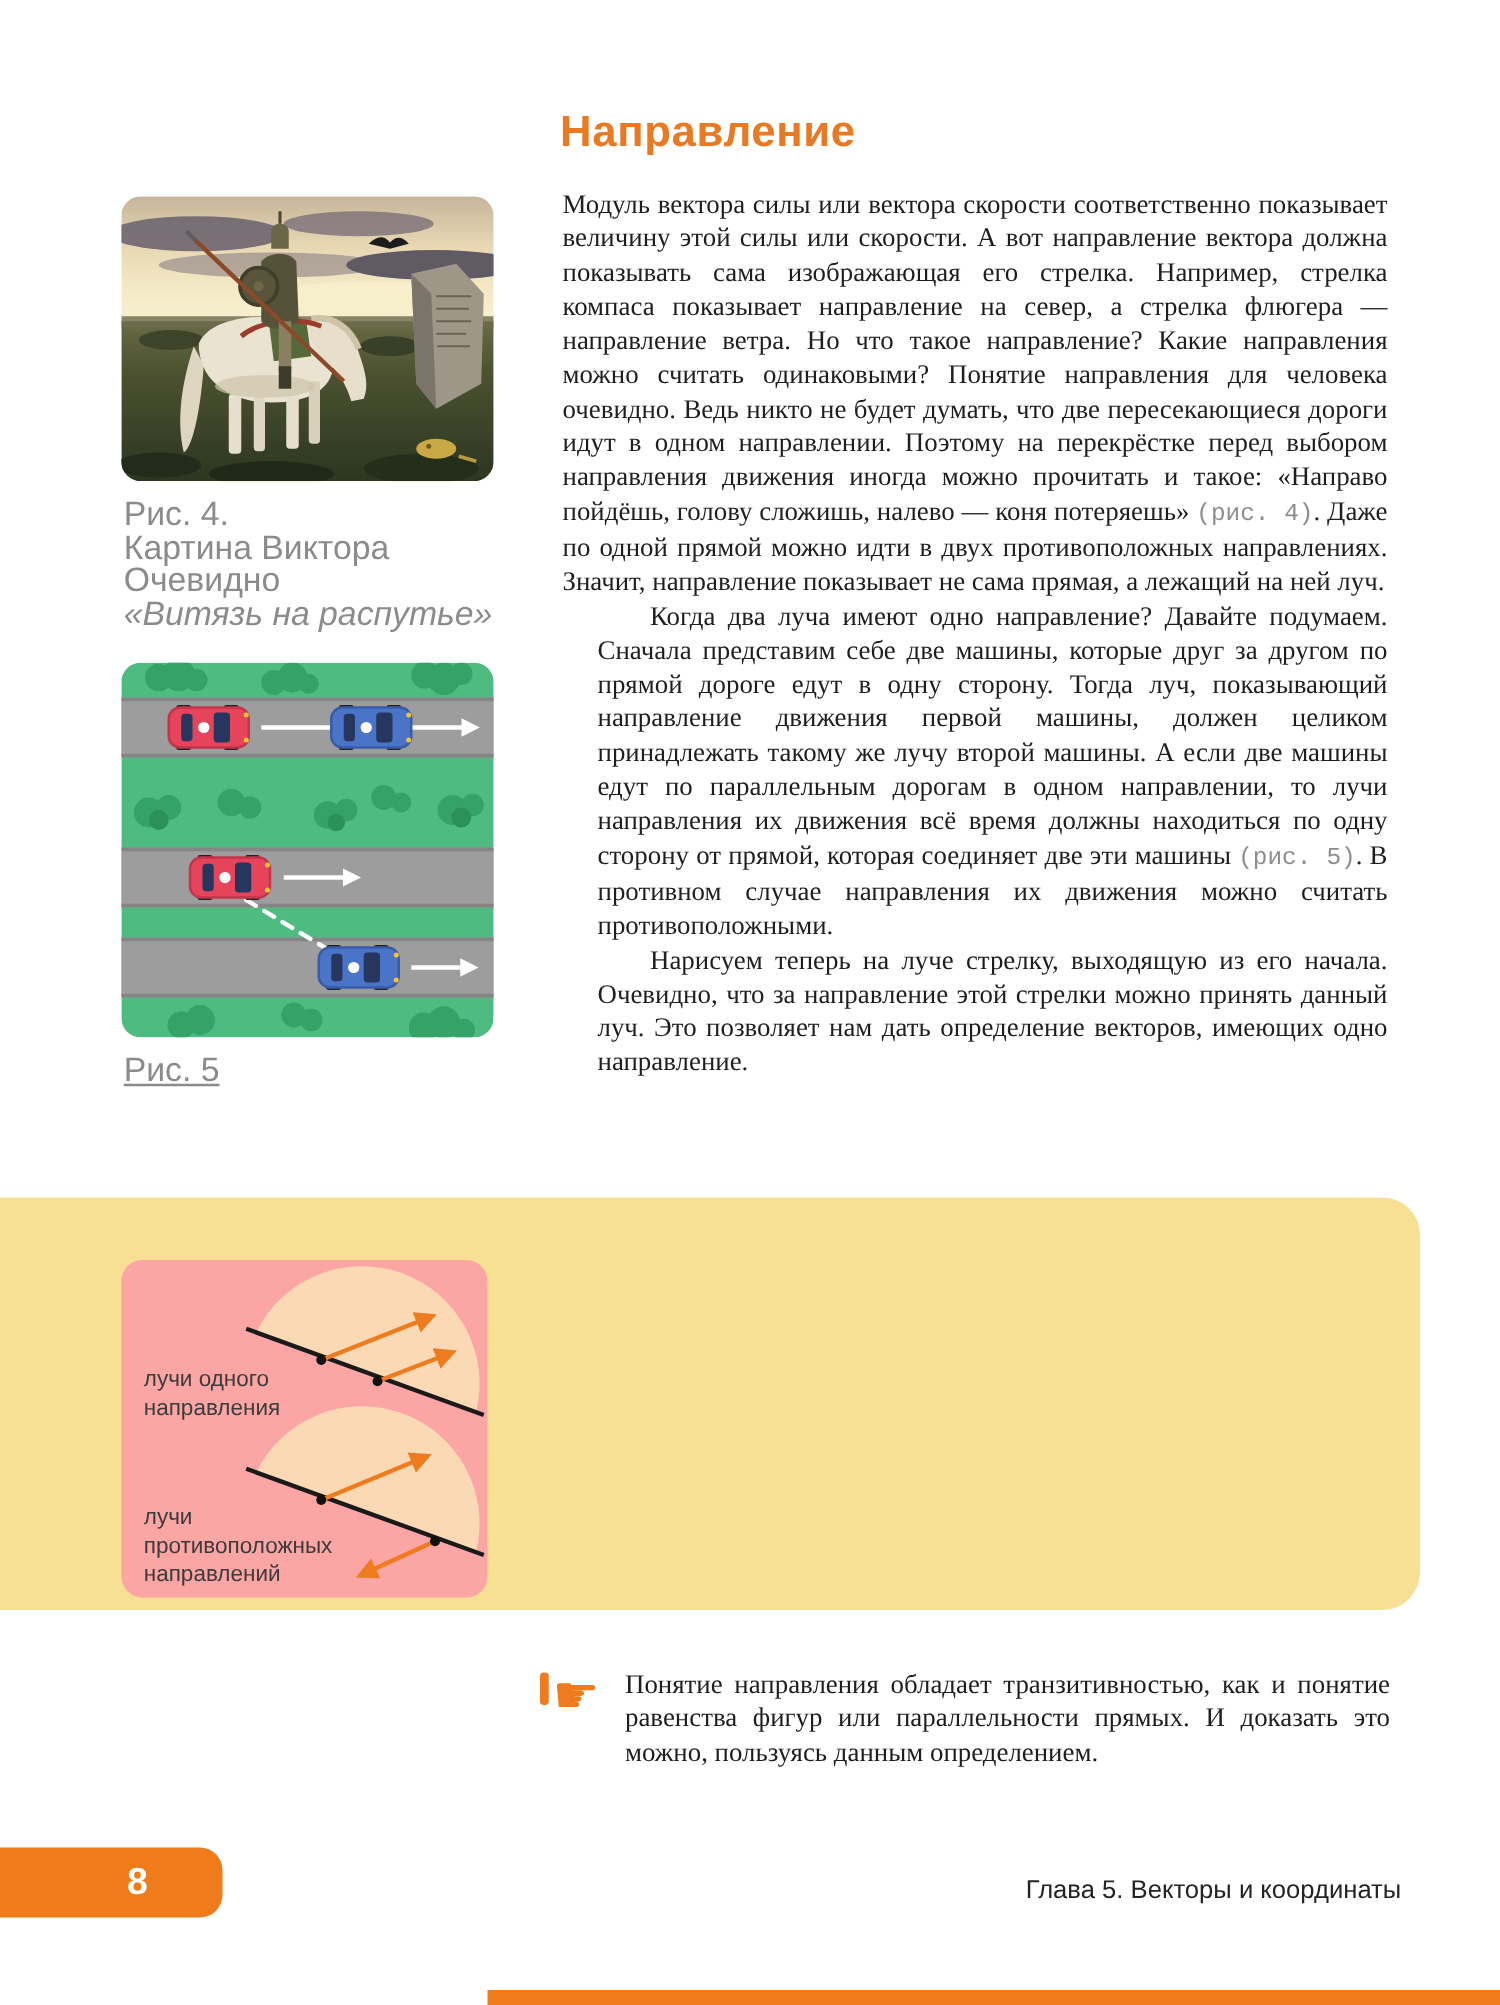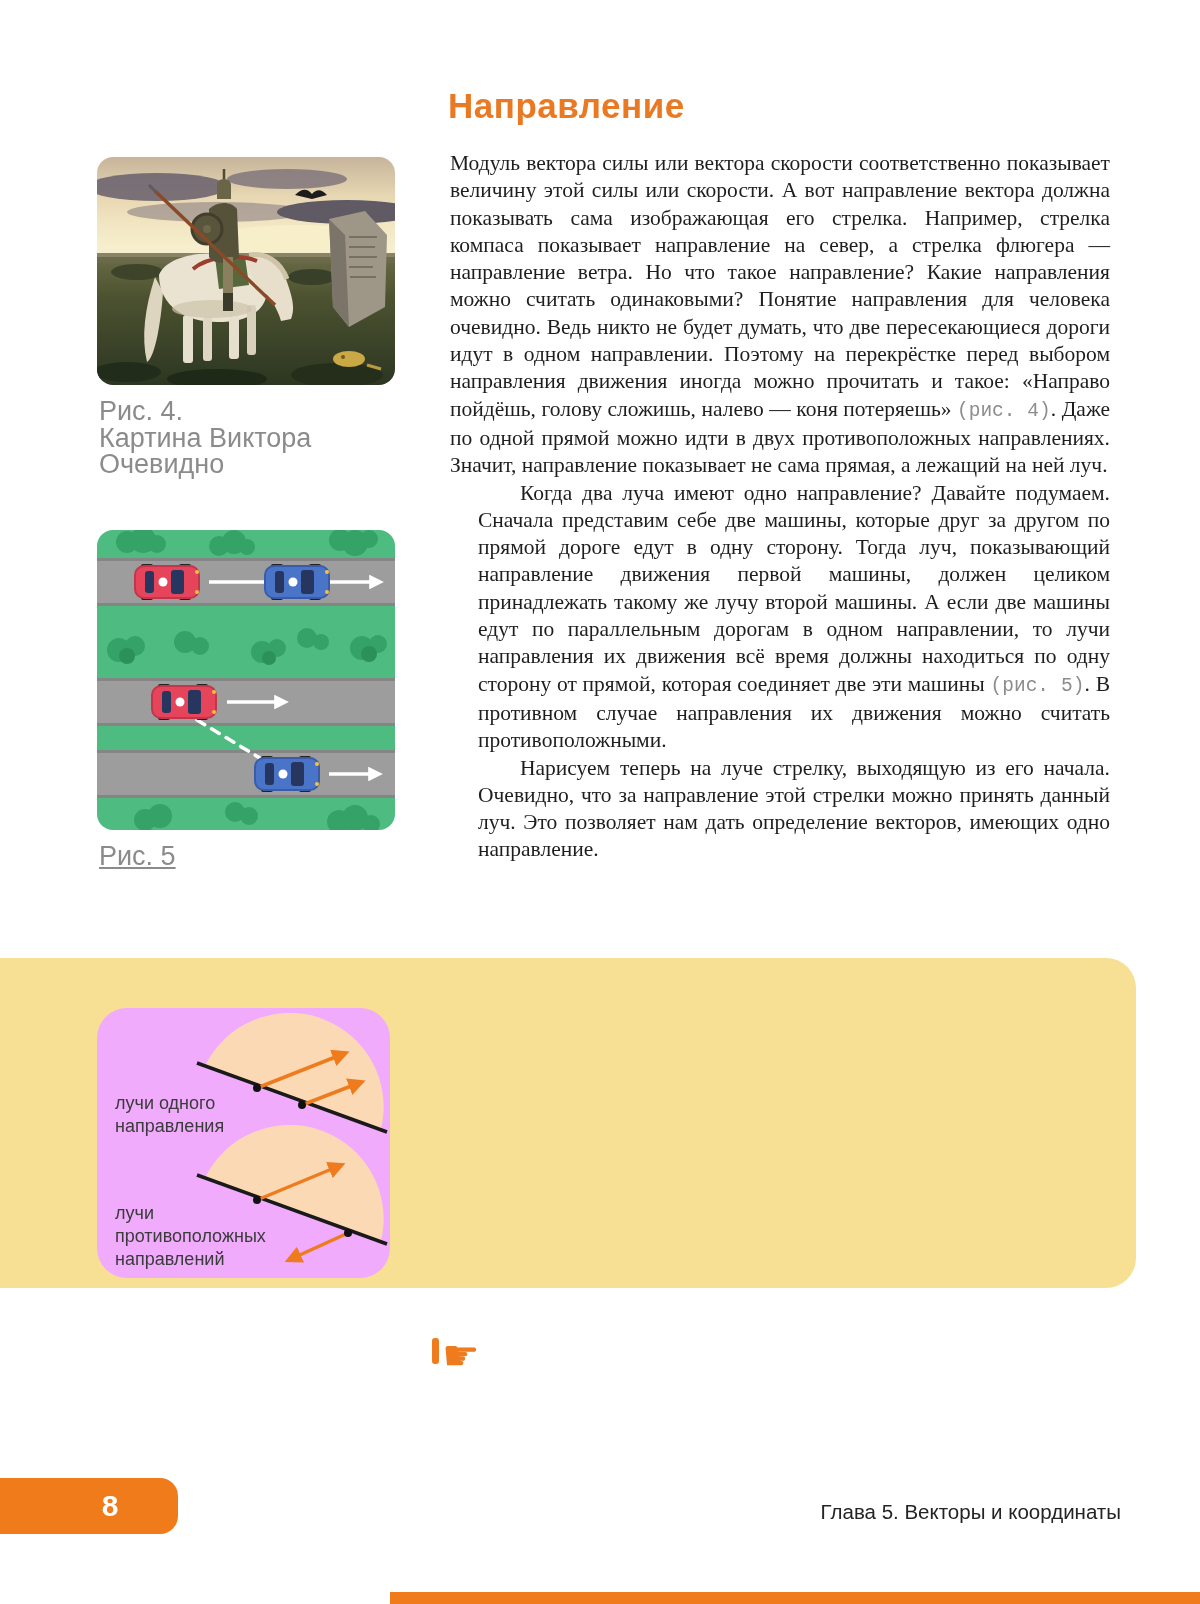--- a/index.html
+++ b/index.html
@@ -25,21 +25,21 @@
   .fig-caption .it{font-style:italic;}
   .cap4{top:398px;width:300px;}
   .cap5{top:843px;text-decoration:underline;}
   .road-fig{position:absolute;left:97px;top:530px;width:298px;height:300px;
             border-radius:16px;overflow:hidden;}
 
   
   .def-box{position:absolute;left:0;top:958px;width:1136px;height:330px;
            background:#f7e093;border-radius:0 30px 30px 0;}
   .ray-card{position:absolute;left:97px;top:1008px;width:293px;height:270px;
-            background:#f0abfc;border-radius:30px;overflow:hidden;}
+            background:#fca5a5;border-radius:17px;overflow:hidden;}
   .ray-label{position:absolute;width:152px;font-size:18px;line-height:23px;color:#3b3b3b;}
   .ray-label.top{left:18px;top:84px;}
   .ray-label.bottom{left:18px;top:194px;}
 
   
   .note-icon{position:absolute;left:432px;top:1334px;width:62px;height:44px;
              color:#ee7b1e;font-family:"DejaVu Sans",sans-serif;font-size:42px;line-height:44px;}
   .note-icon .bar{display:inline-block;width:7px;height:26px;background:#ee7b1e;
                   border-radius:3px;margin-right:3px;vertical-align:6px;}
   .note-text{position:absolute;left:500px;top:1334px;width:612px;
@@ -123,20 +123,21 @@
         <ellipse cx="252" cy="202" rx="16" ry="8" fill="#c9a845"></ellipse>
         <circle cx="246" cy="200" r="2" fill="#6b5a22"></circle>
         <line x1="270" y1="208" x2="284" y2="212" stroke="#b99a3f" stroke-width="3"></line>
       </g>
     </svg>
   </div>
 
   <div class="fig-caption cap4">
     <div>Рис. 4.</div>
     <div>Картина Виктора Очевидно</div>
+    <div class="it">«Витязь на распутье»</div>
   </div>
 
   <div class="road-fig">
     <svg width="298" height="300" viewBox="0 0 298 300">
       <defs>
         <marker id="whead" viewBox="0 0 10 10" refX="6" refY="5" markerWidth="4.2" markerHeight="4.2" orient="auto">
           <path d="M0,0 L10,5 L0,10 z" fill="#ffffff"></path>
         </marker>
       </defs>
       <rect x="0" y="0" width="298" height="300" fill="#4ebc80"></rect>
@@ -292,20 +293,21 @@
         <line x1="251" y1="225" x2="194" y2="251" stroke="#ee7b1e" stroke-width="3.5" marker-end="url(#ohead)"></line>
         <circle cx="160" cy="192" r="4" fill="#111111"></circle>
         <circle cx="251" cy="225" r="4" fill="#111111"></circle>
       </g>
     </svg>
     <div class="ray-label top">лучи одного направления</div>
     <div class="ray-label bottom">лучи противоположных направлений</div>
   </div>
 
   <div class="note-icon"><span class="bar"></span>☛</div>
+  <div class="note-text">Понятие направления обладает транзитивностью, как и понятие равенства фигур или параллельности прямых. И доказать это можно, пользуясь данным определением.</div>
 
   <div class="page-num">
       <span>8</span>
     </div>
   <div class="footer-chapter">Глава 5. Векторы и координаты</div>
   <div class="bottom-bar"></div>
 
 </div>
 
 </body></html>

